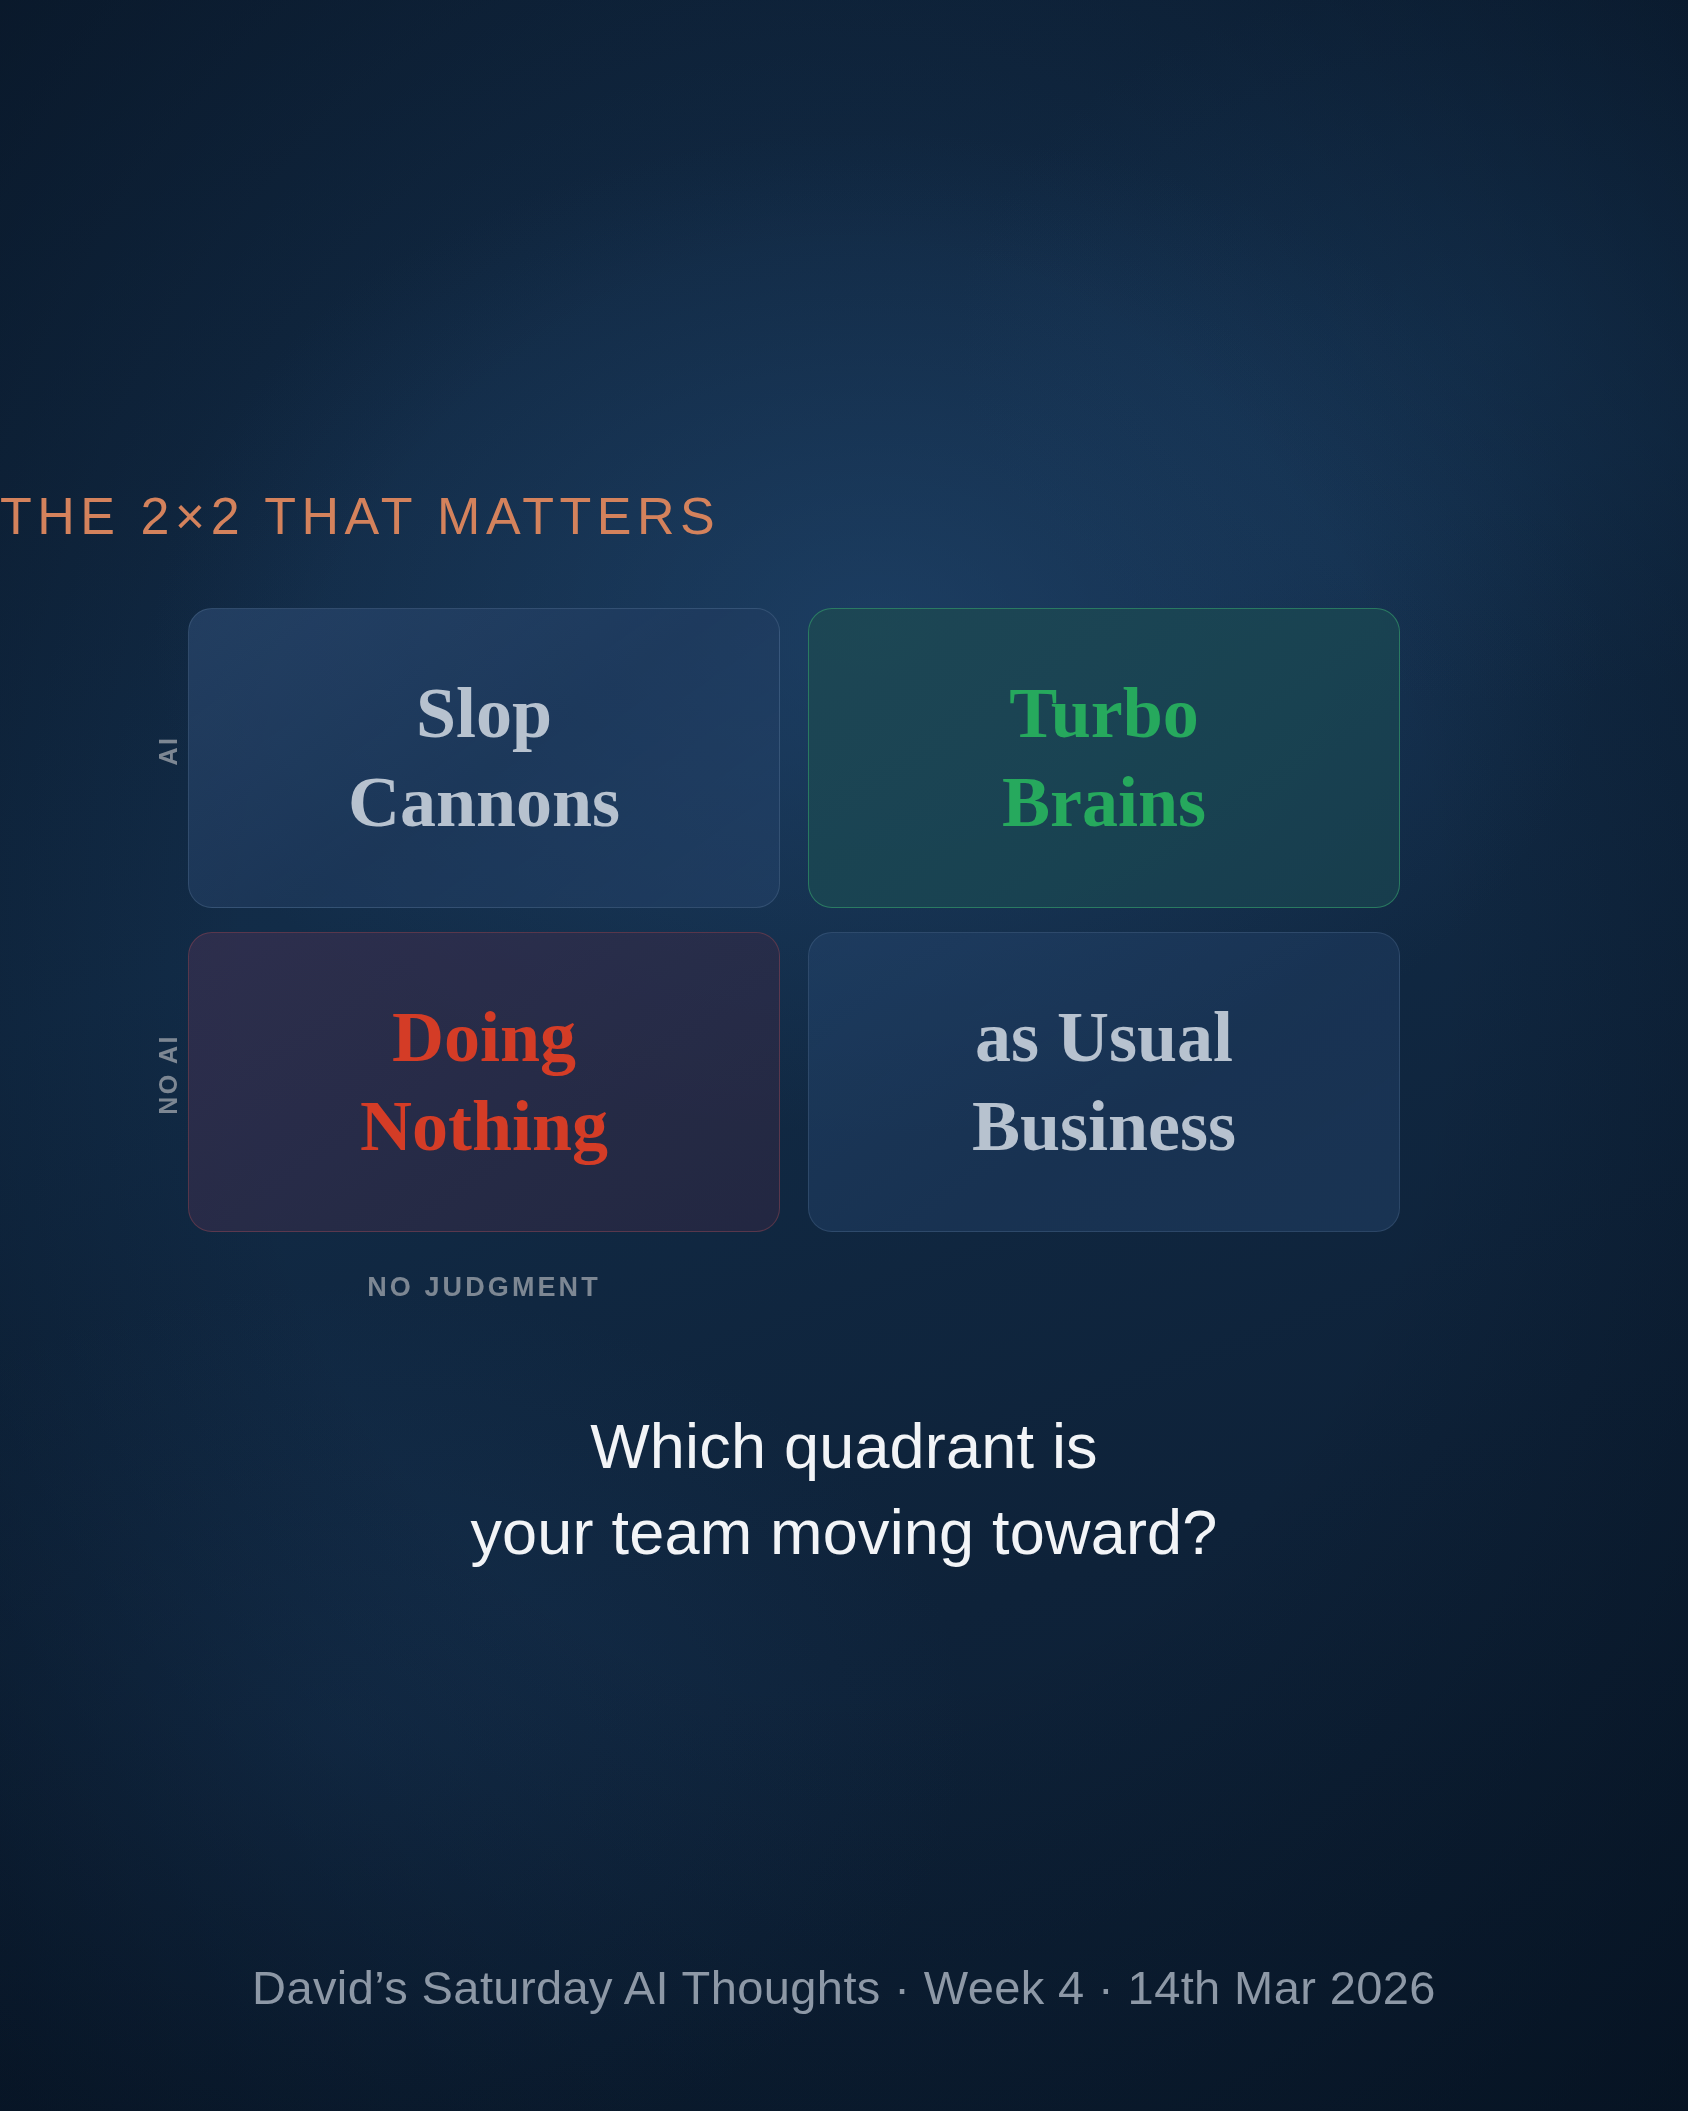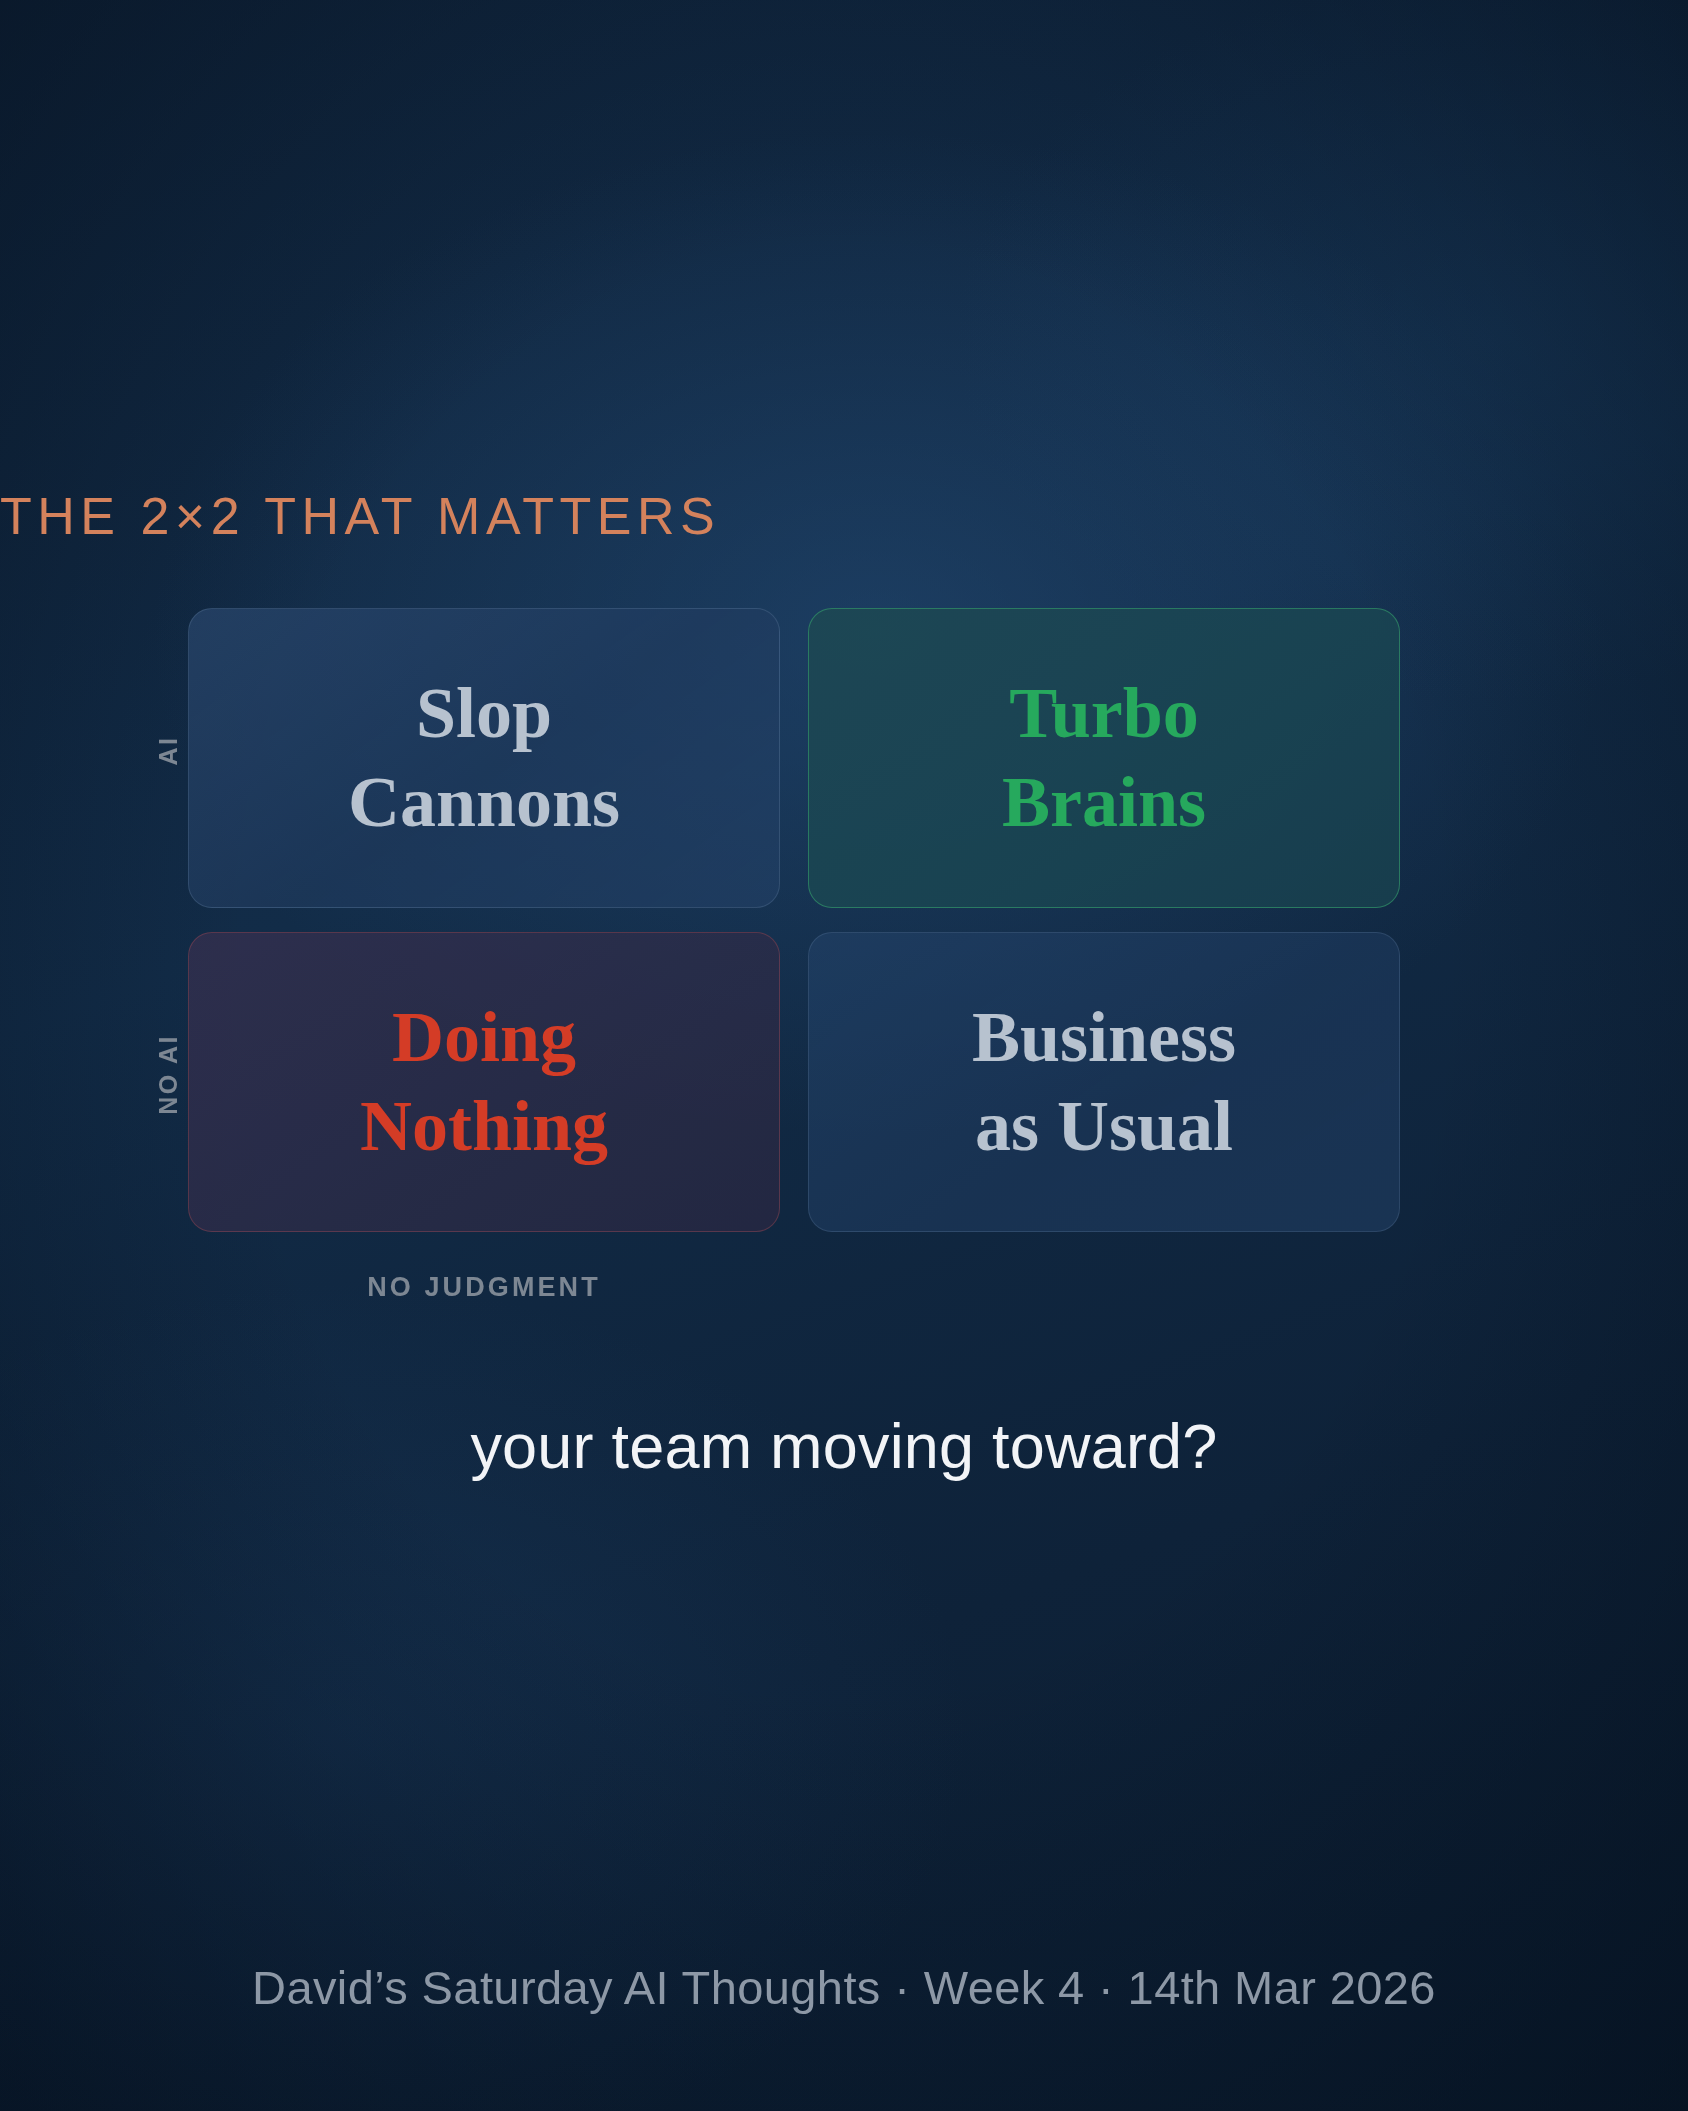--- a/index.html
+++ b/index.html
@@ -198,31 +198,32 @@
         <span class="lbl">Turbo</span>
         <span class="lbl">Brains</span>
       </div>
 
       <div class="cell cell-doing">
         <span class="lbl">Doing</span>
         <span class="lbl">Nothing</span>
       </div>
 
       <div class="cell cell-usual">
+        <span class="lbl">as Usual</span>
         <span class="lbl">Business</span>
-        <span class="lbl">as Usual</span>
       </div>
 
     </div>
 
     <div class="col-labels">
       <div class="col-label">NO JUDGMENT</div>
     </div>
 
   </div>
 
   <div class="question">
+    <span>Which quadrant is</span>
     <span>your team moving toward?</span>
   </div>
 
   <div class="footer">David’s Saturday AI Thoughts · Week 4 · 14th Mar 2026</div>
 
 </div>
 
 </body></html>

